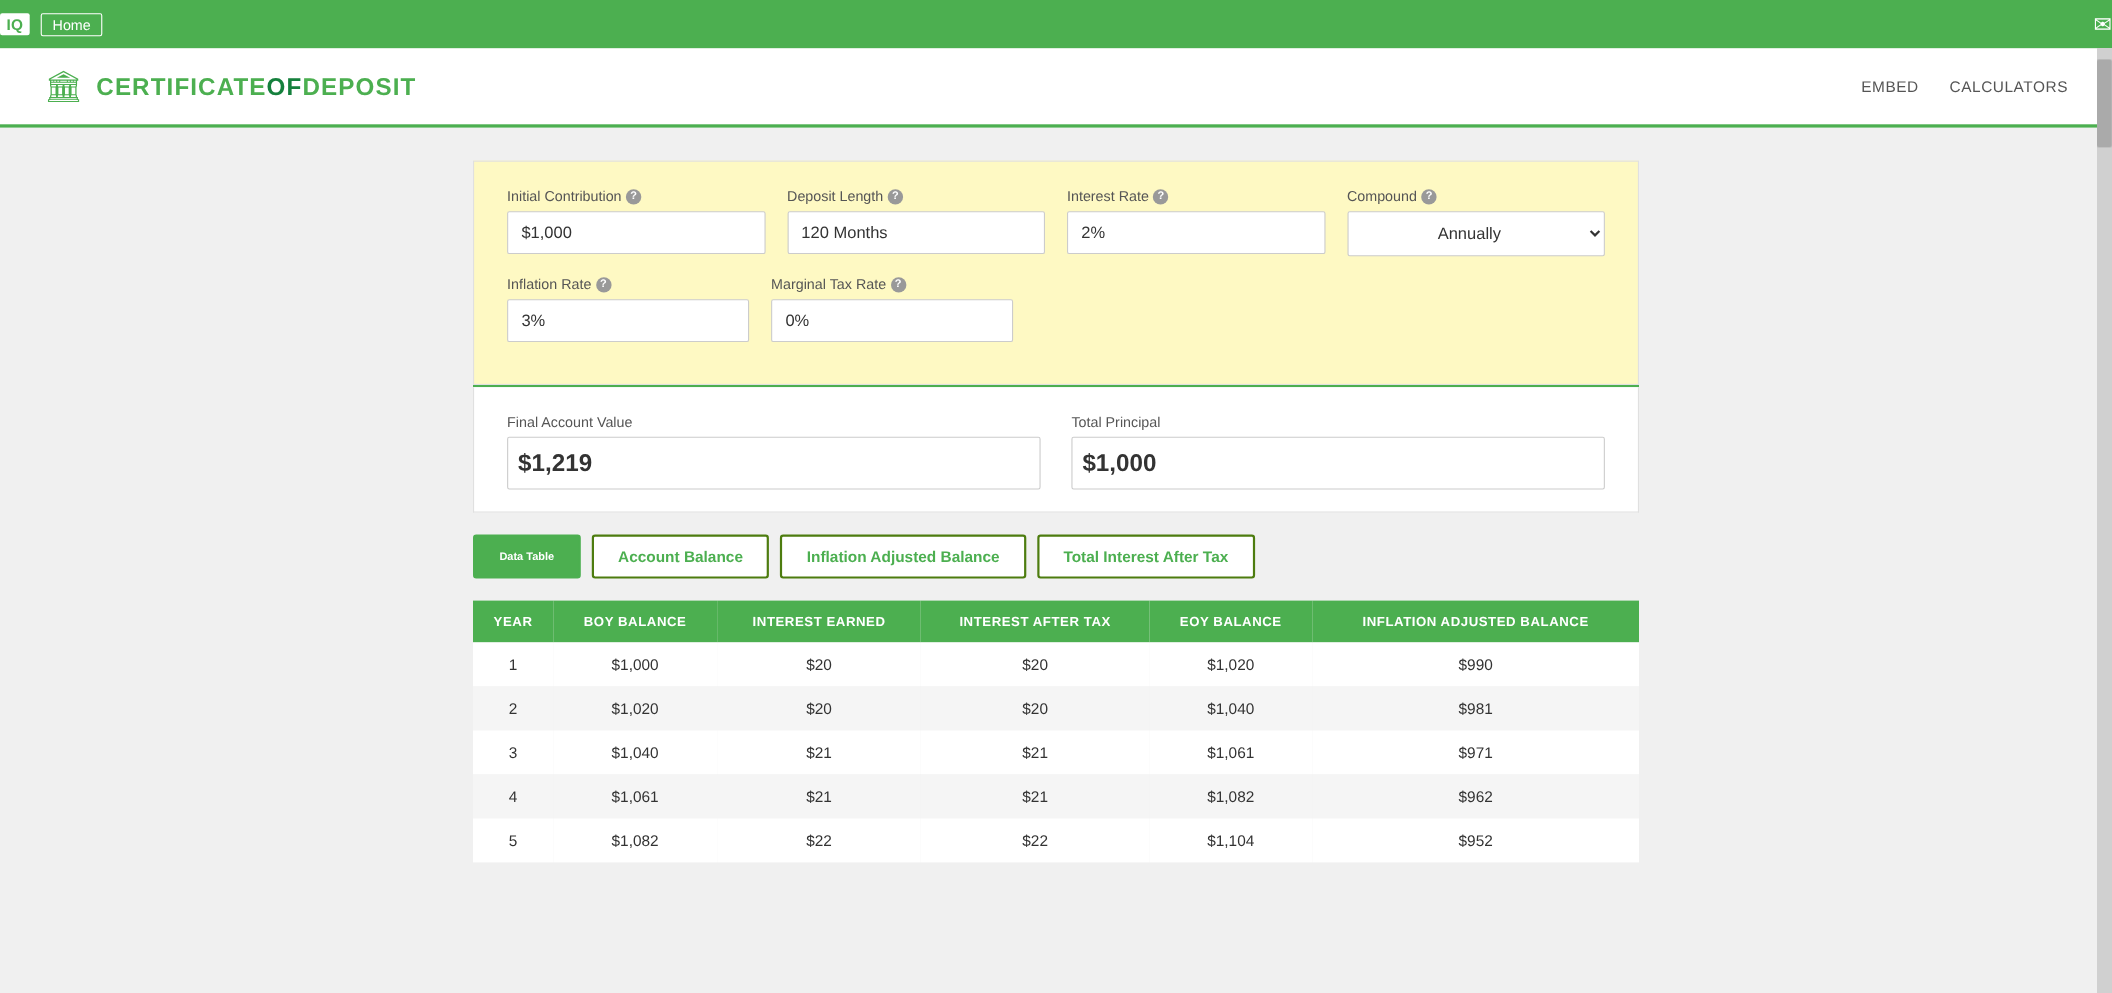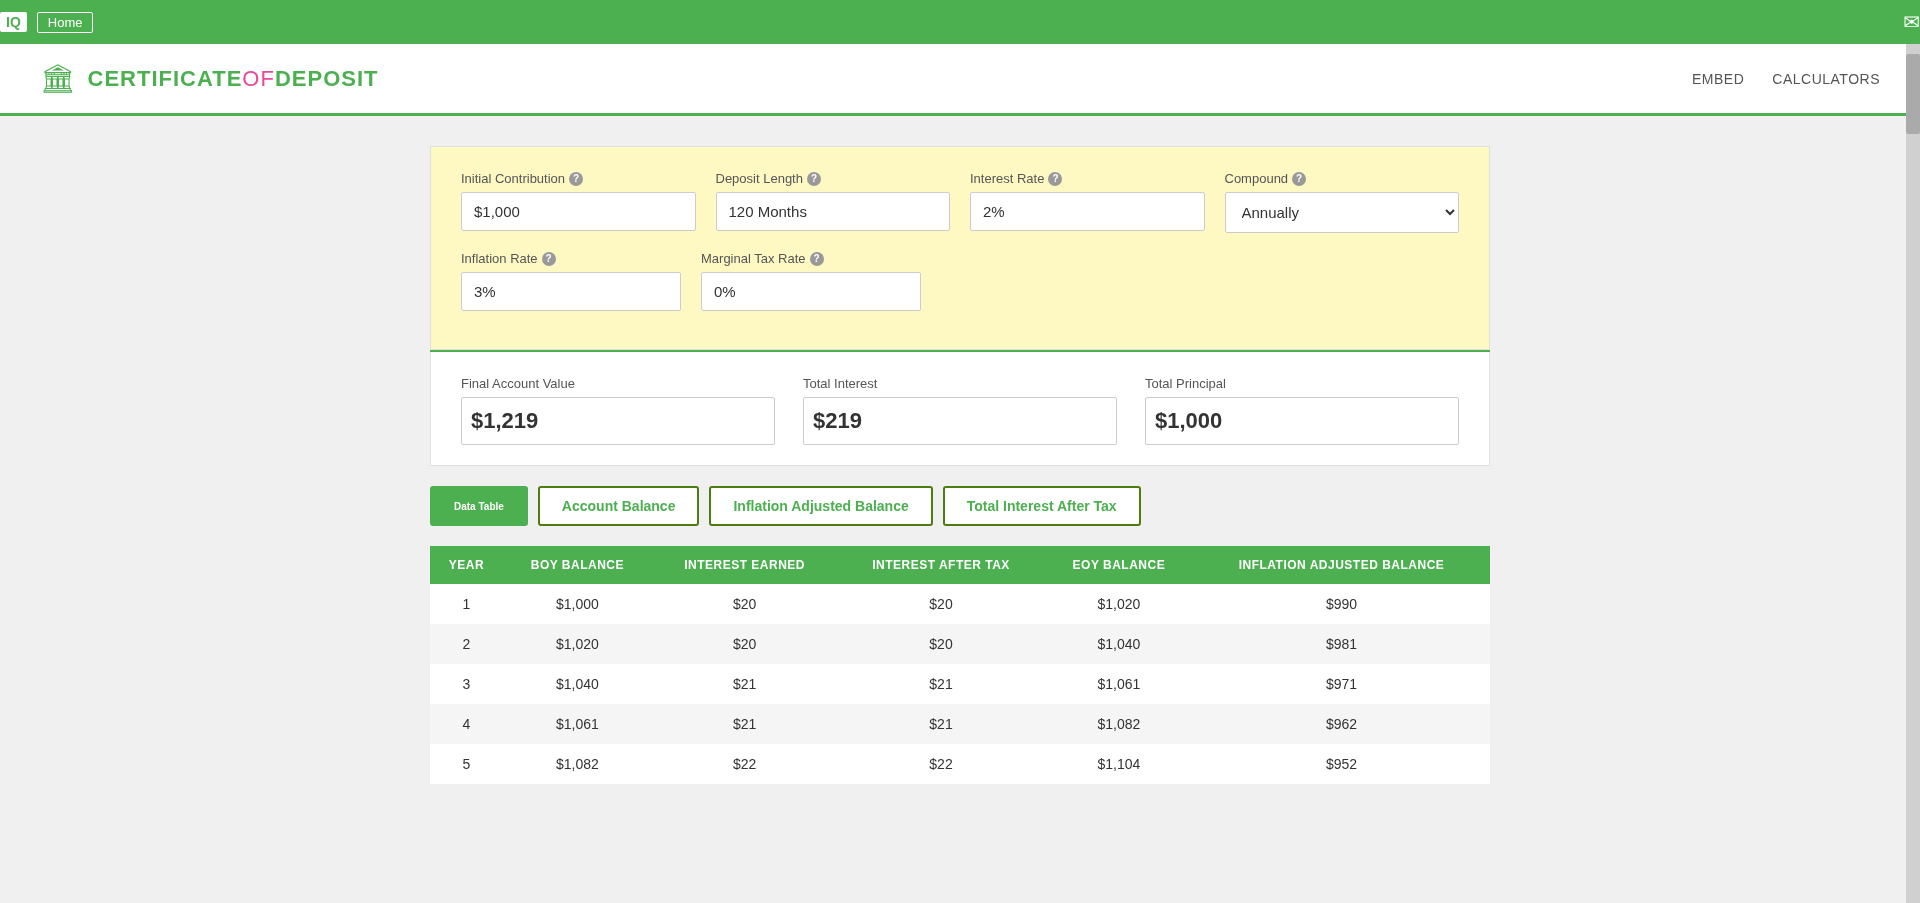--- a/index.html
+++ b/index.html
@@ -39,21 +39,21 @@
       background: #fff;
       padding: 18px 40px;
       display: flex;
       align-items: center;
       justify-content: space-between;
       border-bottom: 3px solid #4caf50;
     }
     .logo { display: flex; align-items: center; gap: 12px; }
     .logo-icon { color: #4caf50; font-size: 28px; }
     .logo-text { font-size: 22px; font-weight: bold; letter-spacing: 1px; }
-    .logo-text span.of { font-weight: normal; color: #ec4899; }
+    .logo-text span.of { font-weight: bold; color: #15803d; }
     .logo-text span.cert { color: #4caf50; font-weight: bold; }
     .logo-text span.dep { color: #4caf50; font-weight: bold; }
     .header-nav { display: flex; gap: 28px; align-items: center; }
     .header-nav a {
       color: #555;
       text-decoration: none;
       font-size: 14px;
       font-weight: 500;
       letter-spacing: 0.5px;
     }
@@ -92,21 +92,21 @@
       cursor: pointer;
     }
     .input-field {
       border: 1px solid #ccc;
       padding: 10px 12px;
       font-size: 15px;
       color: #333;
       border-radius: 2px;
       outline: none;
     }
-    select.input-field { background: #fff; cursor: pointer; appearance: auto; }
+    select.input-field { background: #fff; cursor: pointer; appearance: auto; text-align: center; }
 
     
     .divider { border: none; border-top: 2px solid #4caf50; margin: 0; }
 
     
     .results-section {
       background: #fff;
       border: 1px solid #e0e0e0;
       border-top: none;
       padding: 24px 30px 20px;
@@ -293,24 +293,20 @@
 
   <div class="results-section">
     <div class="results-row">
 
       <div class="result-group">
         <span class="result-label">Final Account Value</span>
         <div class="result-value">$1,219</div>
       </div>
 
 
-      <div class="result-group">
-        <span class="result-label">Total Interest</span>
-        <div class="result-value">$219</div>
-      </div>
 
       <div class="result-group">
         <span class="result-label">Total Principal</span>
         <div class="result-value">$1,000</div>
       </div>
 
     </div>
   </div>
 
   <div class="chart-buttons">

